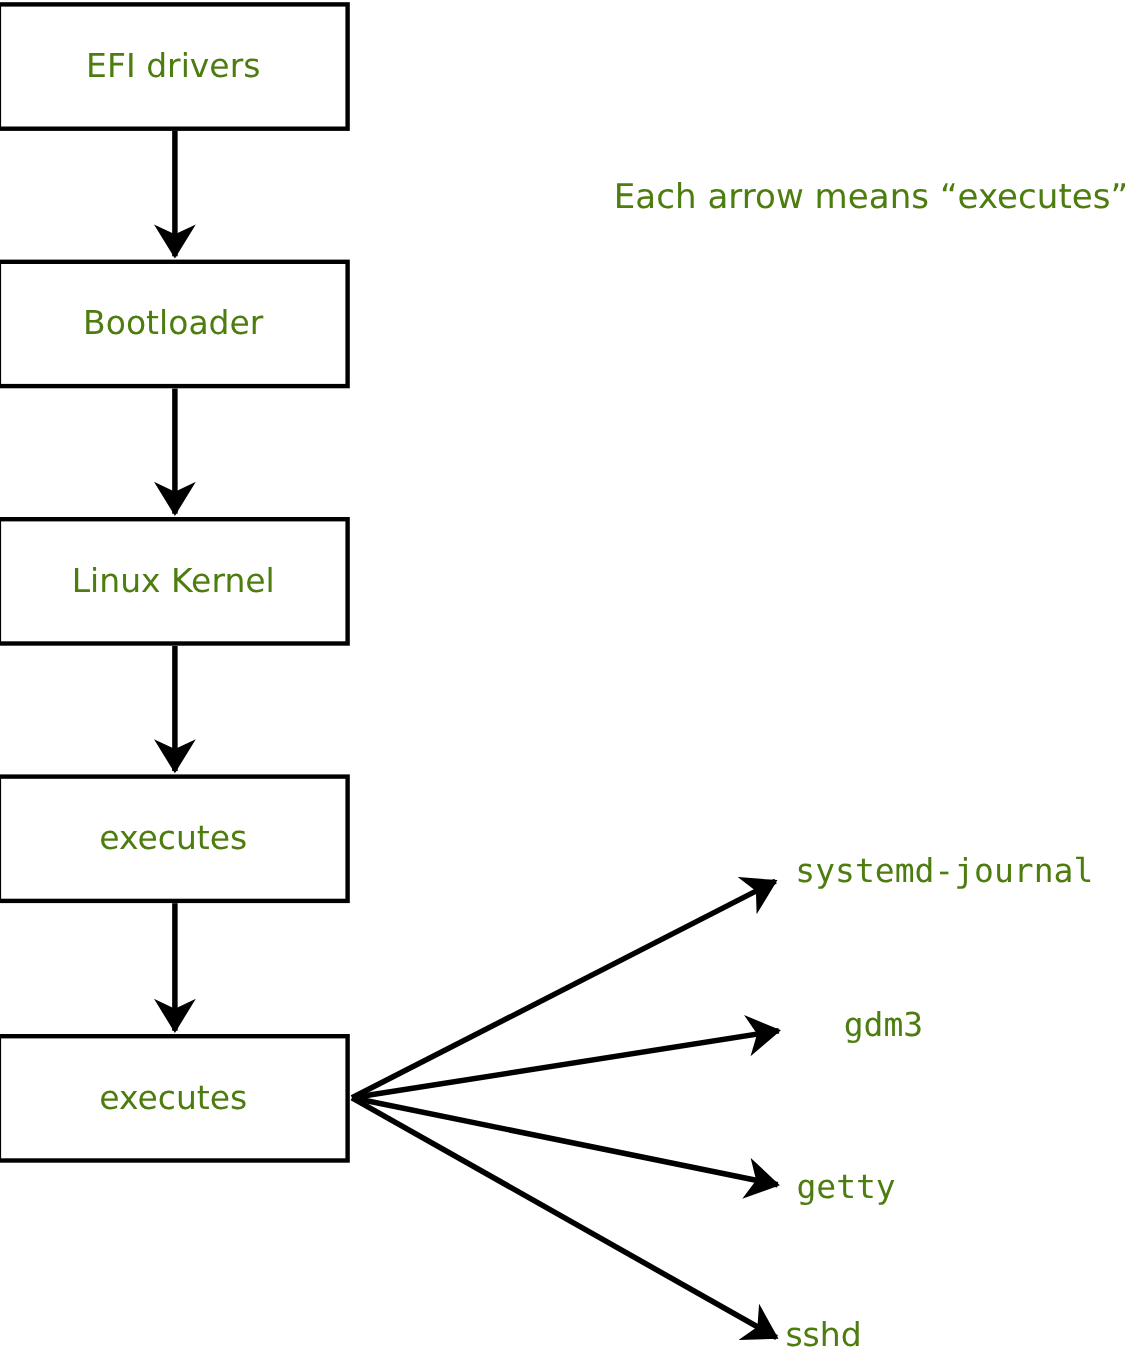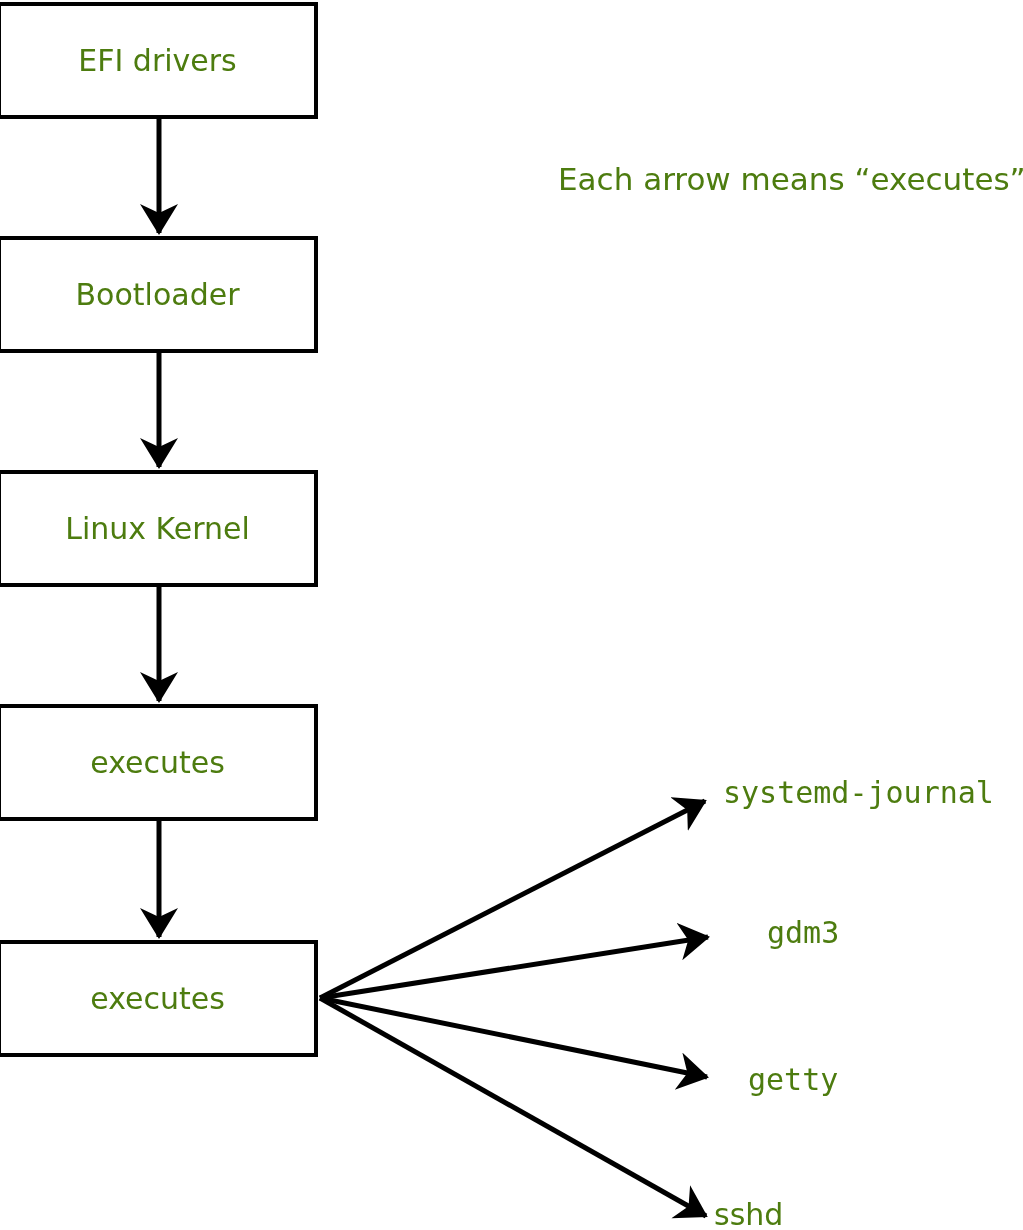--- a/index.html
+++ b/index.html
@@ -62,21 +62,21 @@
     white-space: nowrap;
   }
   .proc-label.mono {
     font-family: "DejaVu Sans Mono", monospace;
   }
   .proc-label.sans {
     font-family: "DejaVu Sans", sans-serif;
   }
   .p-journal { left: 723px; top: 775px; }
   .p-gdm3    { left: 723px; top: 915px; margin-left: 44px; }
-  .p-getty   { left: 748px; top: 1062px; }
+  .p-getty   { left: 724px; top: 1062px; }
   .p-sshd    { left: 714px; top: 1197px; }
 </style>
 </head>
 <body>
 
 <div class="stage">
 
   <svg class="arrows-layer" viewBox="0 0 1023 1230" xmlns="http://www.w3.org/2000/svg" aria-hidden="true">
     <defs>
       <marker id="ah" markerUnits="userSpaceOnUse" markerWidth="36" markerHeight="40" refX="29" refY="19" orient="auto">

